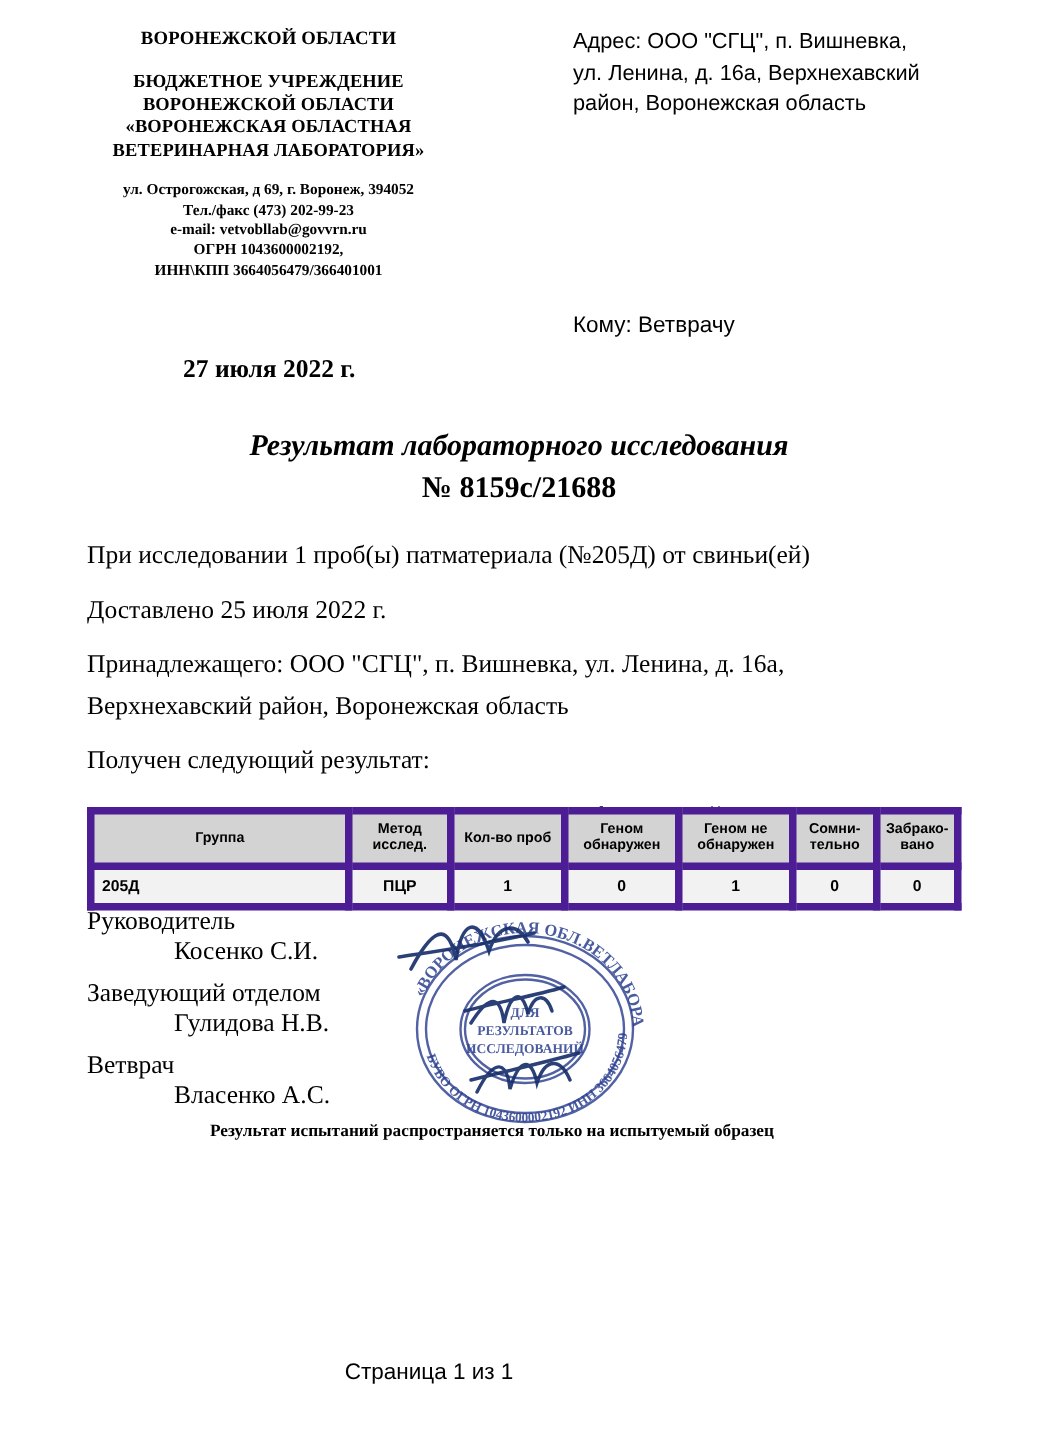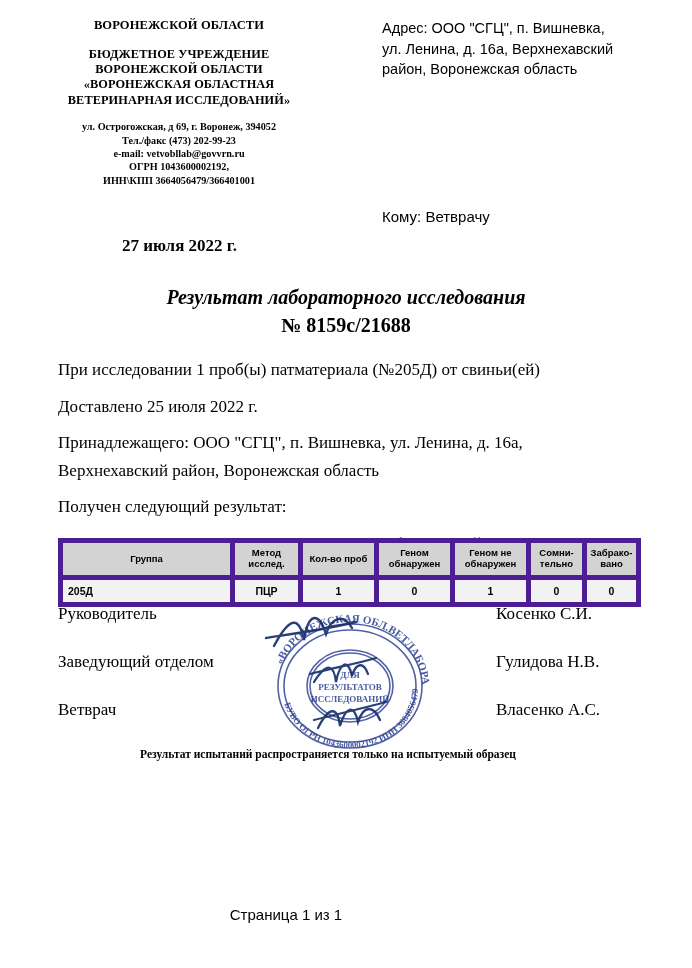--- a/index.html
+++ b/index.html
@@ -151,21 +151,21 @@
   
   .signatures {
     position: absolute;
     top: 604px;
     left: 58px;
     width: 580px;
     font-size: 17px;
   }
   .sig-row {
     display: flex;
-    flex-direction: row;
+    flex-direction: column;
     justify-content: space-between;
     margin-bottom: 26px;
     height: 22px;
   }
   .sig-role { width: 320px; }
   .sig-name { width: 200px; text-align: left; padding-left: 58px; box-sizing: border-box;}
 
   
   .stamp {
     position: absolute;
@@ -206,21 +206,21 @@
   <div class="header">
 
     <div class="header-left">
       <div class="org-block-1">
         <span class="addr-line">ВОРОНЕЖСКОЙ ОБЛАСТИ</span>
       </div>
       <div class="org-block-2">
         <span class="addr-line">БЮДЖЕТНОЕ УЧРЕЖДЕНИЕ</span>
         <span class="addr-line">ВОРОНЕЖСКОЙ ОБЛАСТИ</span>
         <span class="addr-line">«ВОРОНЕЖСКАЯ ОБЛАСТНАЯ</span>
-        <span class="addr-line">ВЕТЕРИНАРНАЯ ИССЛЕДОВАНИЙ»</span>
+        <span class="addr-line">ВЕТЕРИНАРНАЯ ЛАБОРАТОРИЯ»</span>
       </div>
       <div class="org-block-3">
         <span class="addr-line">ул. Острогожская, д 69, г. Воронеж, 394052</span>
         <span class="addr-line">Тел./факс  (473) 202-99-23</span>
         <span class="addr-line">e-mail:  vetvobllab@govvrn.ru</span>
         <span class="addr-line">ОГРН 1043600002192,</span>
         <span class="addr-line">ИНН\КПП 3664056479/366401001</span>
       </div>
     </div>
 

